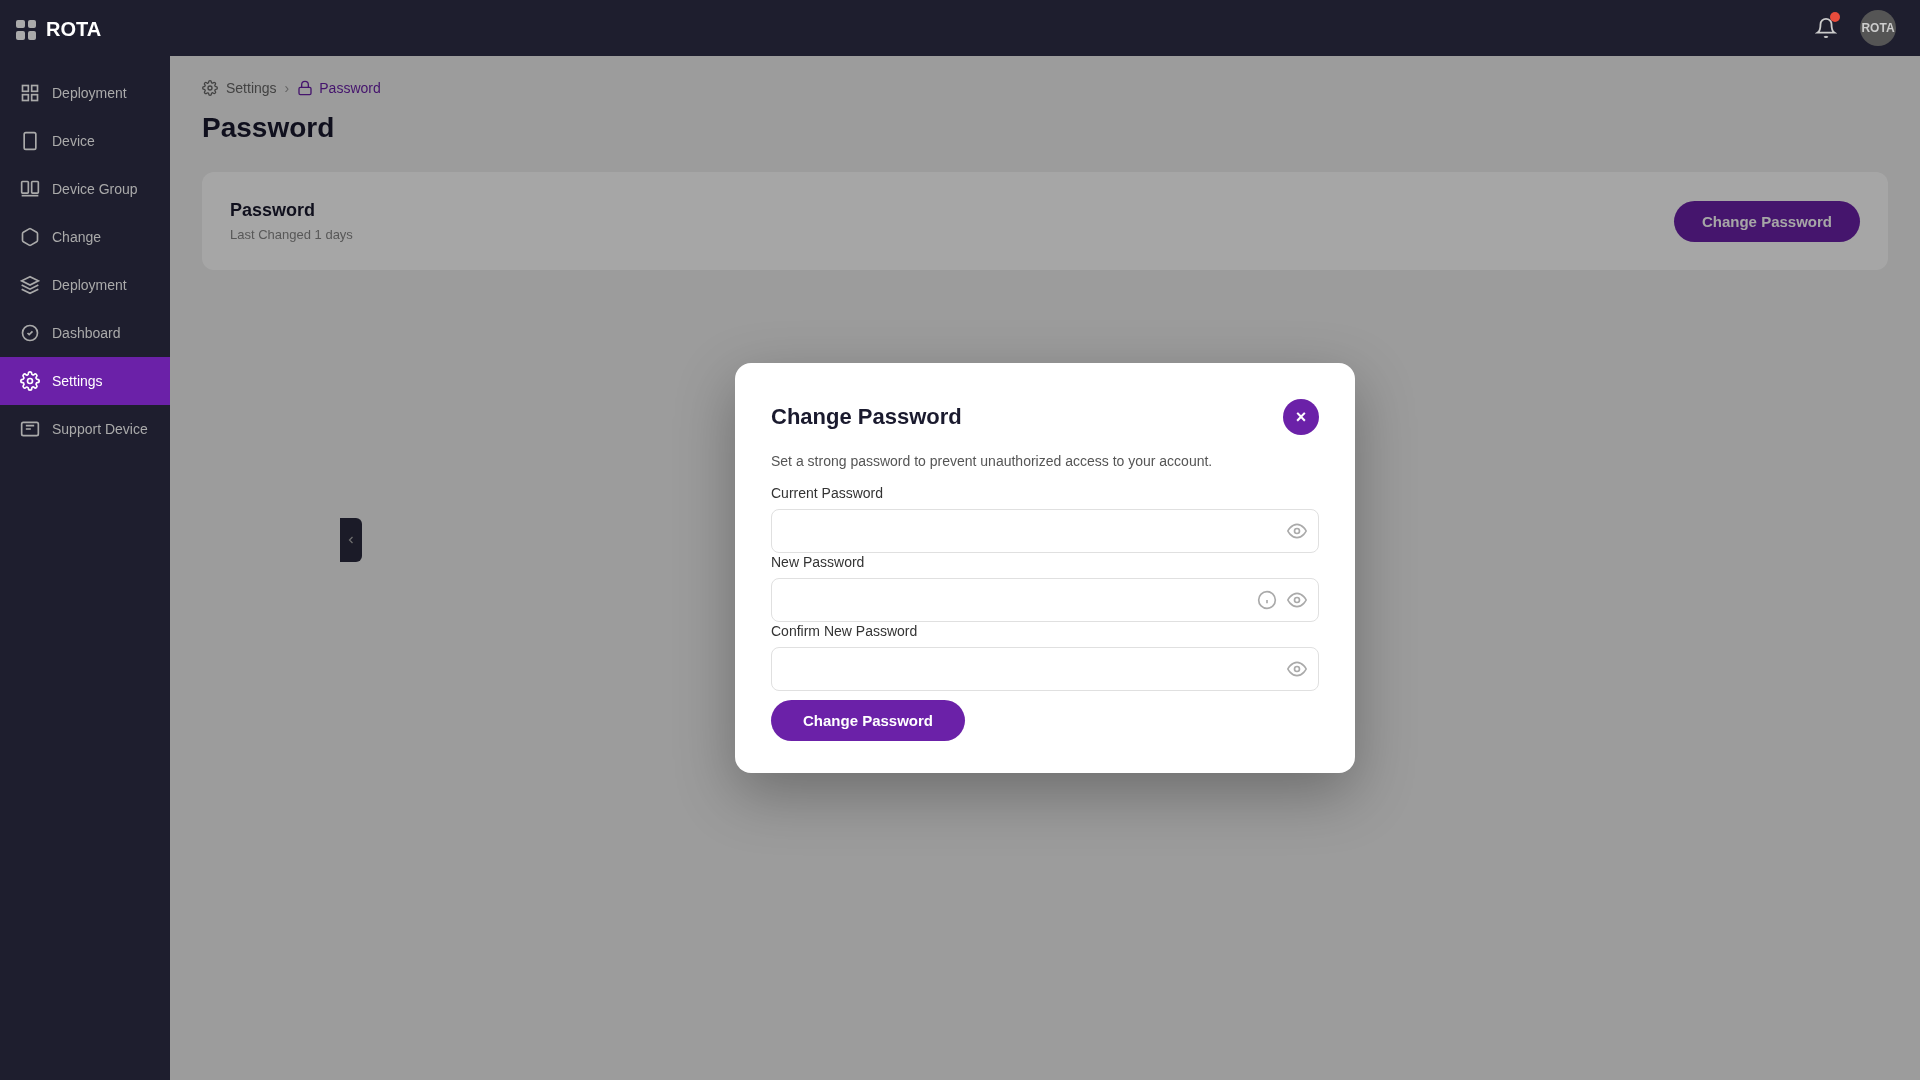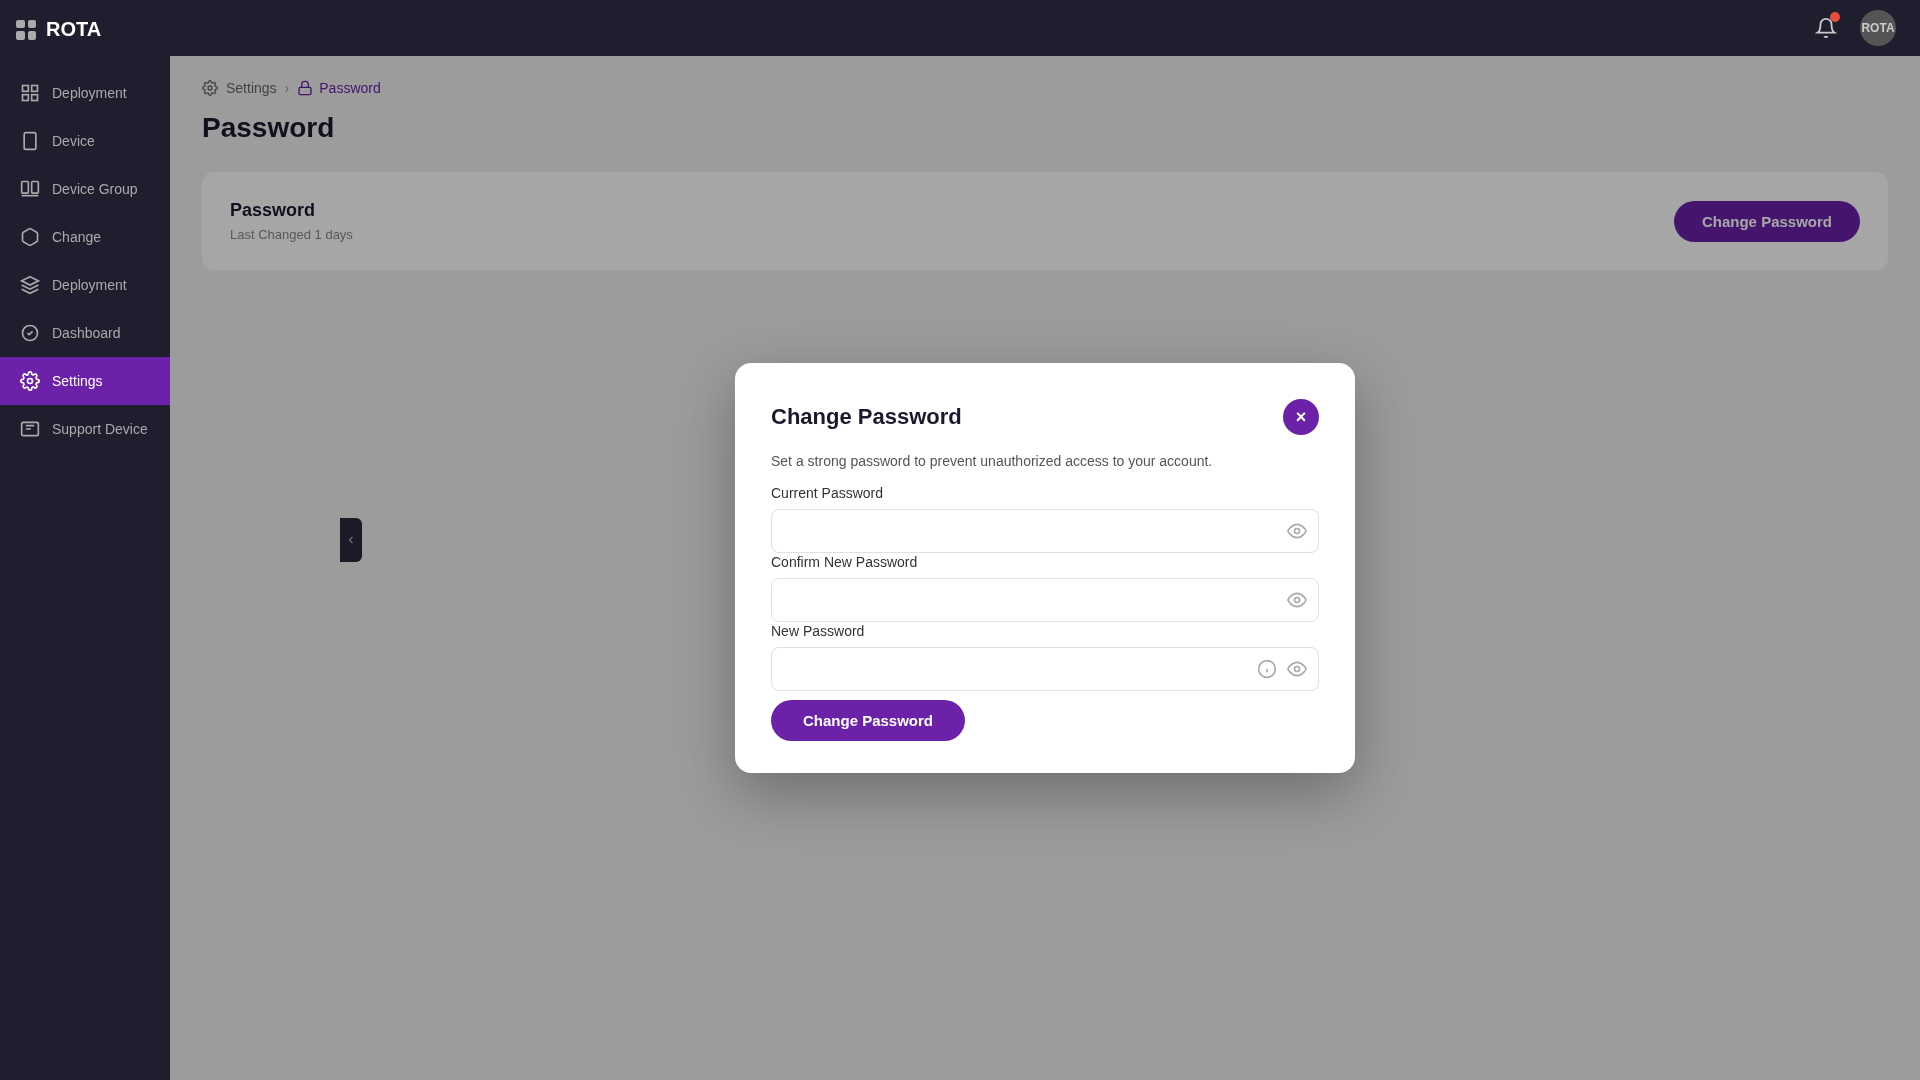--- a/index.html
+++ b/index.html
@@ -412,33 +412,20 @@
         <div class="modal-header">
           <h2 class="modal-title">Change Password</h2>
           <button class="modal-close">
             <span>×</span>
           </button>
         </div>
         <p class="modal-desc">Set a strong password to prevent unauthorized access to your account.</p>
 
         <div class="form-group">
           <label class="form-label">Current Password</label>
-          <div class="input-wrapper">
-            <input type="password" class="form-input" style="">
-            <span class="input-icon">
-              <svg width="20" height="20" viewBox="0 0 24 24" fill="none" stroke="#aaa" stroke-width="2">
-                  <path d="M1 12s4-8 11-8 11 8 11 8-4 8-11 8-11-8-11-8z"></path>
-                  <circle cx="12" cy="12" r="3"></circle>
-                </svg>
-            </span>
-          </div>
-        </div>
-
-        <div class="form-group">
-          <label class="form-label">Confirm New Password</label>
           <div class="input-wrapper">
             <input type="password" class="form-input" style="">
             <span class="input-icon">
               <svg width="20" height="20" viewBox="0 0 24 24" fill="none" stroke="#aaa" stroke-width="2">
                   <path d="M1 12s4-8 11-8 11 8 11 8-4 8-11 8-11-8-11-8z"></path>
                   <circle cx="12" cy="12" r="3"></circle>
                 </svg>
             </span>
           </div>
         </div>
@@ -456,17 +443,30 @@
             </span>
             <span class="input-icon">
               <svg width="20" height="20" viewBox="0 0 24 24" fill="none" stroke="#aaa" stroke-width="2">
                   <path d="M1 12s4-8 11-8 11 8 11 8-4 8-11 8-11-8-11-8z"></path>
                   <circle cx="12" cy="12" r="3"></circle>
                 </svg>
             </span>
           </div>
         </div>
 
+        <div class="form-group">
+          <label class="form-label">Confirm New Password</label>
+          <div class="input-wrapper">
+            <input type="password" class="form-input" style="">
+            <span class="input-icon">
+              <svg width="20" height="20" viewBox="0 0 24 24" fill="none" stroke="#aaa" stroke-width="2">
+                  <path d="M1 12s4-8 11-8 11 8 11 8-4 8-11 8-11-8-11-8z"></path>
+                  <circle cx="12" cy="12" r="3"></circle>
+                </svg>
+            </span>
+          </div>
+        </div>
+
         <button class="modal-submit-btn">Change Password</button>
       </div>
     </div>
   </div>
 </div>
 
 </body></html>

